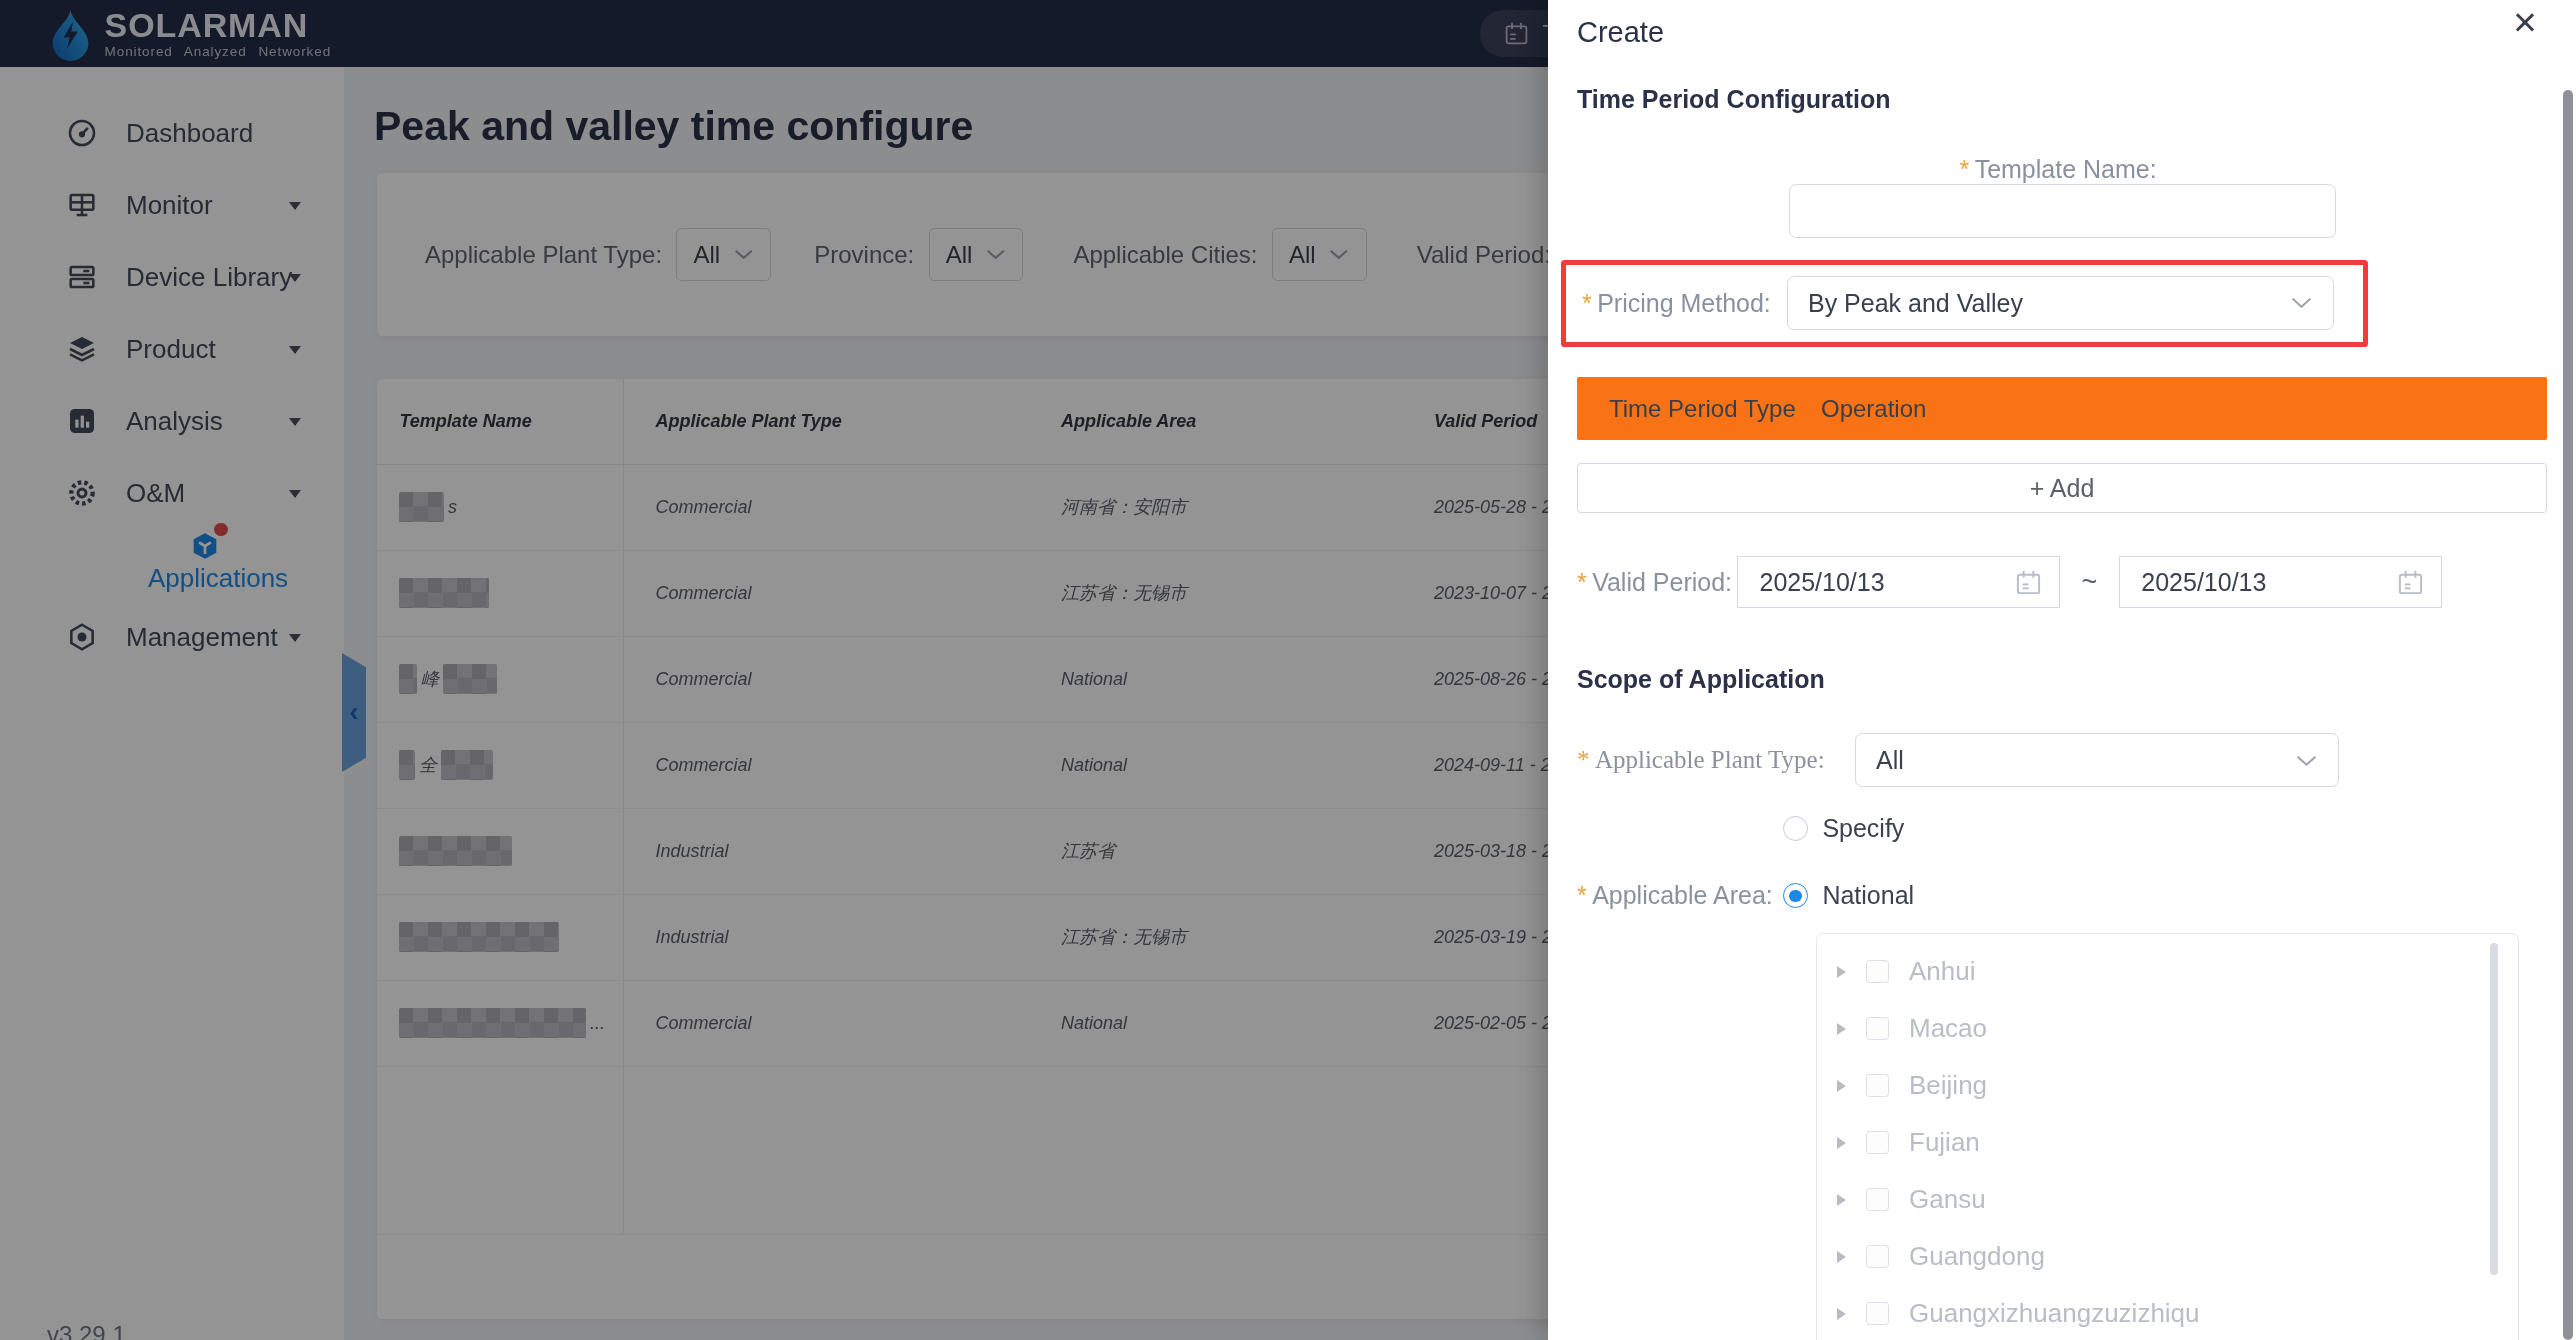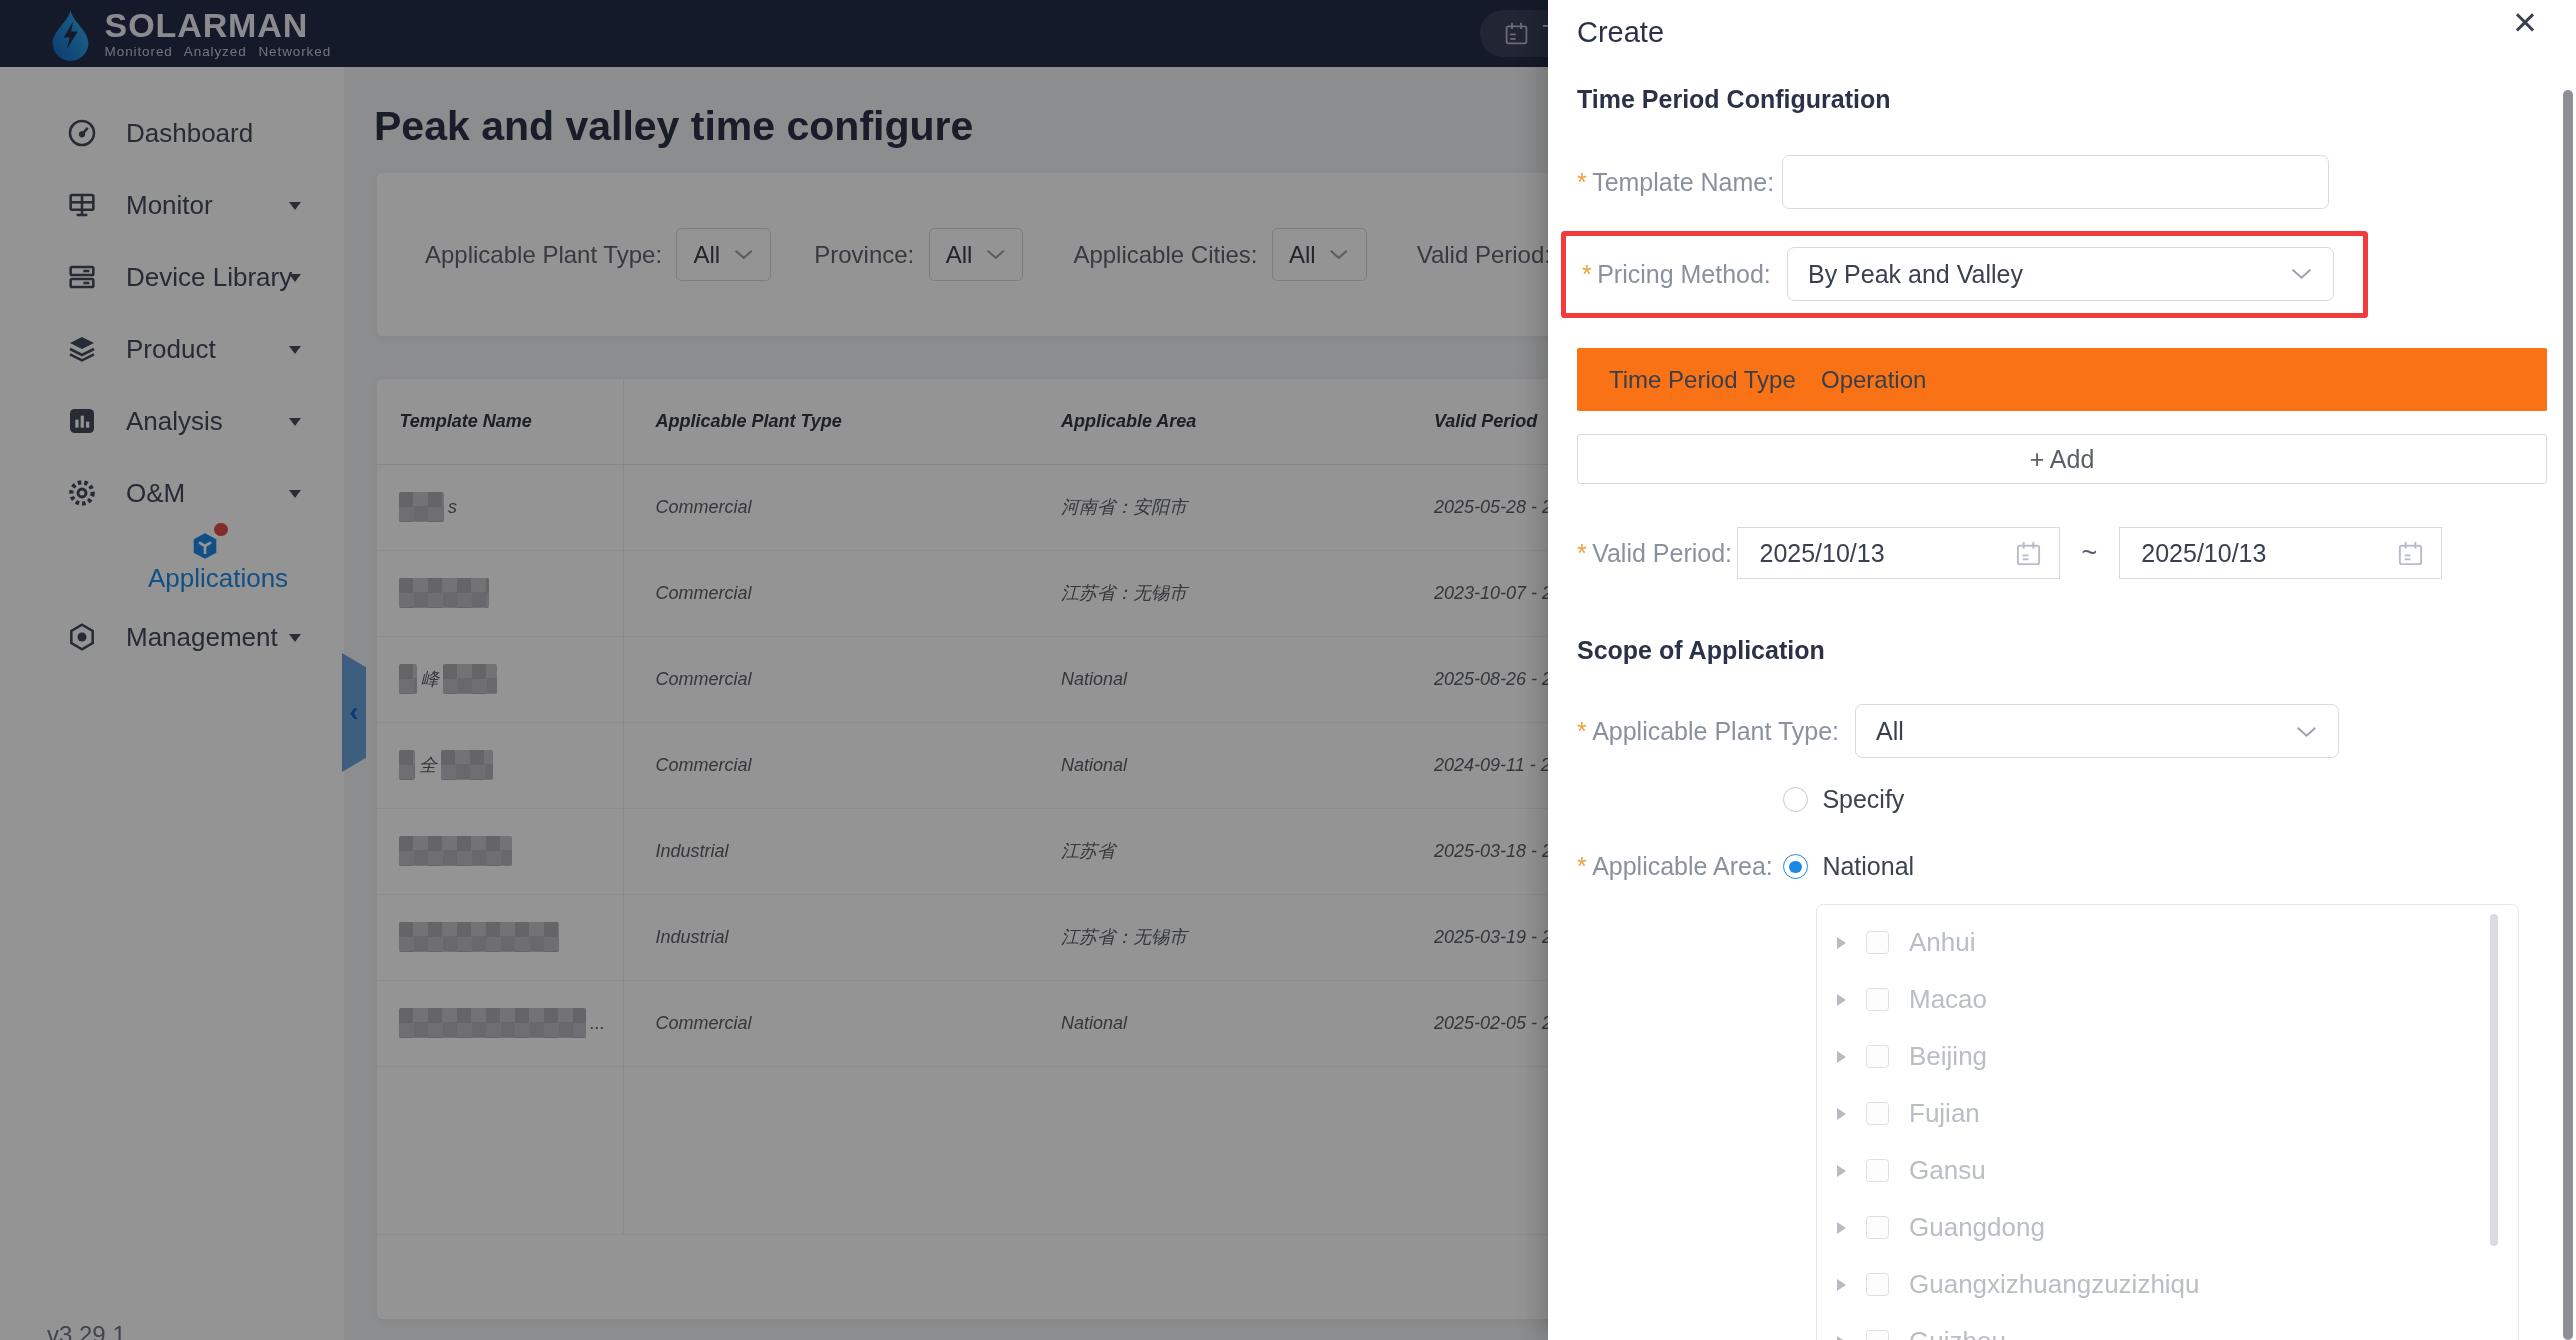--- a/index.html
+++ b/index.html
@@ -67,24 +67,24 @@
   
   .mask { position:absolute; inset:0; background:rgba(0,0,0,0.42); z-index:5; }
   .drawer { position:absolute; right:0; top:0; width:1028px; height:1340px; background:#fff;
     z-index:10; box-shadow:-9px 0 21.5px rgba(0,0,0,0.18); padding:0 29px; overflow:hidden; }
   .drawer-close { position:absolute; top:1.8px; right:39px; font-size:41px; font-weight:300;
     color:#3a3f4c; cursor:pointer; line-height:1; }
   .drawer-title { margin-top:16px; font-size:29px; font-weight:500; color:#2b3148; }
   .sec-title { font-size:25px; font-weight:700; color:#2b3148; }
   .sec-1 { margin-top:36px; }
   .form-row { display:flex; align-items:center; }
-  .f-row-1 { margin-top:41px; }
+  .f-row-1 { margin-top:41px;flex-direction:column; }
   .d-label { font-size:25px; color:#8a919e; white-space:nowrap; }
   .d-label .star { color:#e8a33d; margin-right:5.4px; }
-  .lw-228 { width:205px; } .lw-178 { width:160px; } .lw-310 { width:278px; } .lw-230 { width:206px; }
+  .lw-228 { width:205px; } .lw-178 { width:160px; } .lw-310 { width:278px;font-family:Liberation Serif, serif; } .lw-230 { width:206px; }
   .d-input { width:547px; height:54px; border:0.9px solid #d6d9e0; border-radius:7.2px; background:#fff; }
   .d-select { display:flex; align-items:center; justify-content:space-between;
     padding:0 20px; font-size:25px; color:#39404e; cursor:pointer; }
   .hl-red { margin-top:21.5px; margin-left:-16px; width:807px; border:5.4px solid #f23c3c;
     border-radius:3.6px; padding:11.7px 0 11.7px 16px; }
   .mini-head { margin-top:30.5px; height:63px; background:#f97316; border-radius:1.8px;
     display:flex; align-items:center; padding-left:32px; font-size:24px; color:#383e4a; }
   .mh-c1 { width:212px; } .mh-c2 { flex:1; } .mh-c3 { width:179px; }
   .add-btn { margin-top:23px; height:50px; border:0.9px solid #d6d9e0; border-radius:3.6px;
     display:flex; align-items:center; justify-content:center; font-size:25px; color:#5a6068;

